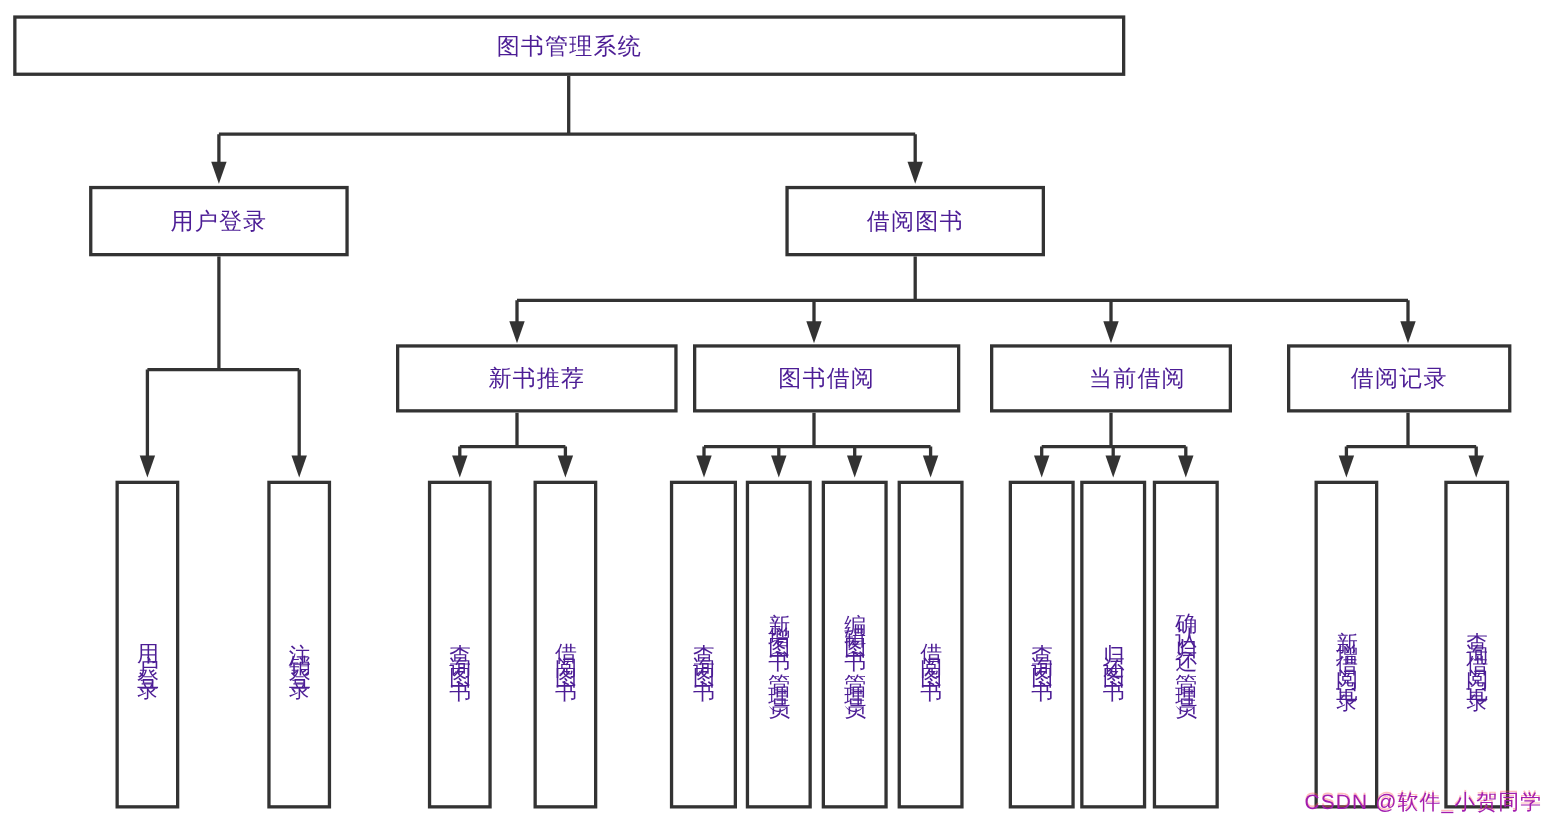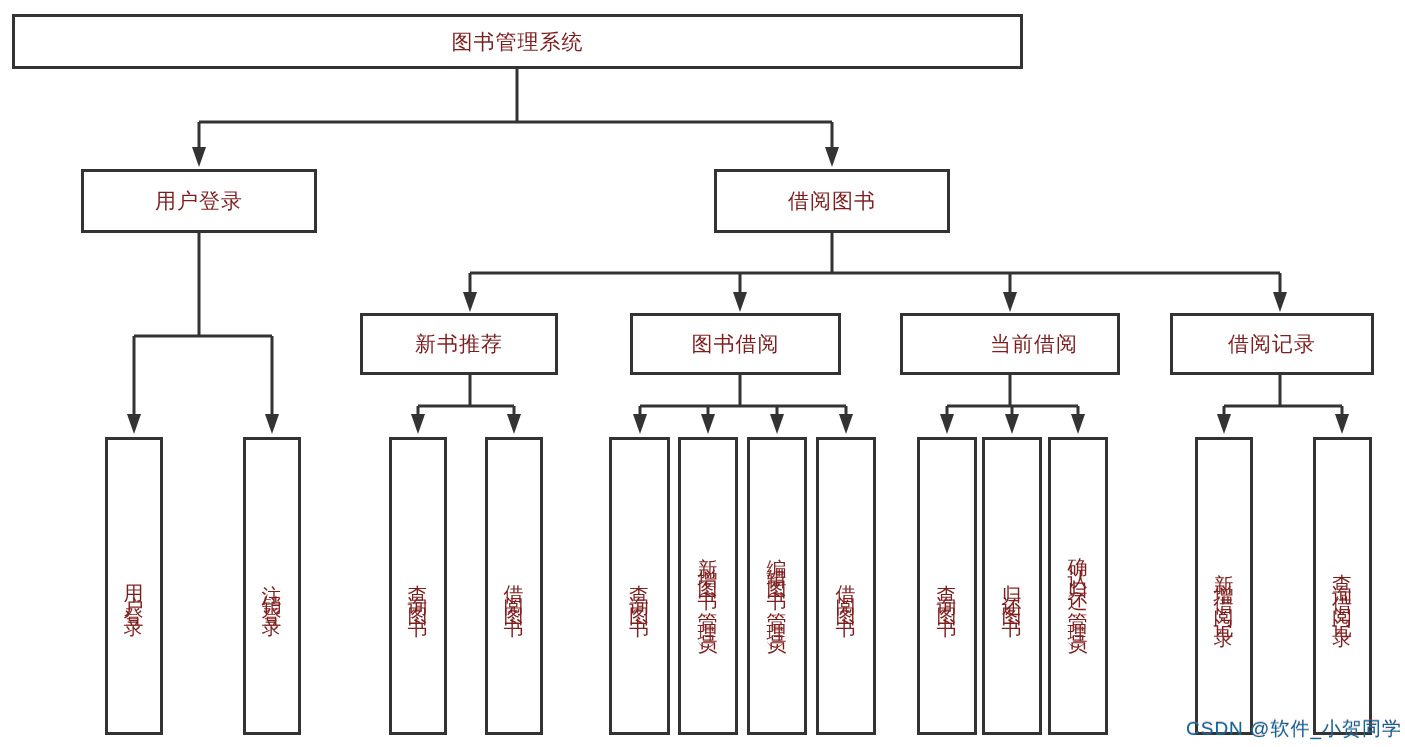--- a/index.html
+++ b/index.html
@@ -28,21 +28,21 @@
   }
   .arrowhead {
     fill: #333333;
     stroke: none;
   }
   .node {
     position: absolute;
     box-sizing: border-box;
     border: 3px solid #333333;
     background: #ffffff;
-    color: #7f1d1d;
+    color: #4c1d95;
     display: flex;
     align-items: center;
     justify-content: center;
     z-index: 1;
   }
   .hnode {
     font-size: 21px;
     letter-spacing: 1px;
   }
   .leaf span {
@@ -53,21 +53,21 @@
     line-height: 1;
     padding-top: 10px;
     white-space: nowrap;
   }
   .watermark {
     position: absolute;
     left: 1186px;
     top: 716px;
     z-index: 2;
     font-size: 19px;
-    color: #0369a1;
+    color: #a21caf;
     letter-spacing: 1px;
     text-shadow: 0 -1px 0 rgba(255, 90, 90, 0.40);
     white-space: nowrap;
   }
 </style>
 </head>
 <body>
 
 <div class="stage">
 
@@ -111,24 +111,24 @@
     <span>图书管理系统</span>
   </div>
 
   <div class="node hnode" style="left:81px; top:169px; width:236px; height:64px;">
     <span>用户登录</span>
   </div>
   <div class="node hnode" style="left:714px; top:169px; width:236px; height:64px;">
     <span>借阅图书</span>
   </div>
 
-  <div class="node hnode" style="left:360px; top:313px; width:198px; height:62px;">
+  <div class="node hnode" style="left:360px; top:313px; width:256px; height:62px;">
     <span>新书推荐</span>
   </div>
-  <div class="node hnode" style="left:630px; top:313px; width:211px; height:62px;">
+  <div class="node hnode" style="left:630px; top:313px; width:243px; height:62px;">
     <span>图书借阅</span>
   </div>
   <div class="node hnode" style="left:900px; top:313px; width:220px; height:62px;padding-left:48px;">
     <span>当前借阅</span>
   </div>
   <div class="node hnode" style="left:1170px; top:313px; width:204px; height:62px;">
     <span>借阅记录</span>
   </div>
 
   <div class="node leaf" style="left:105px; top:437px; width:58px; height:298px;">

